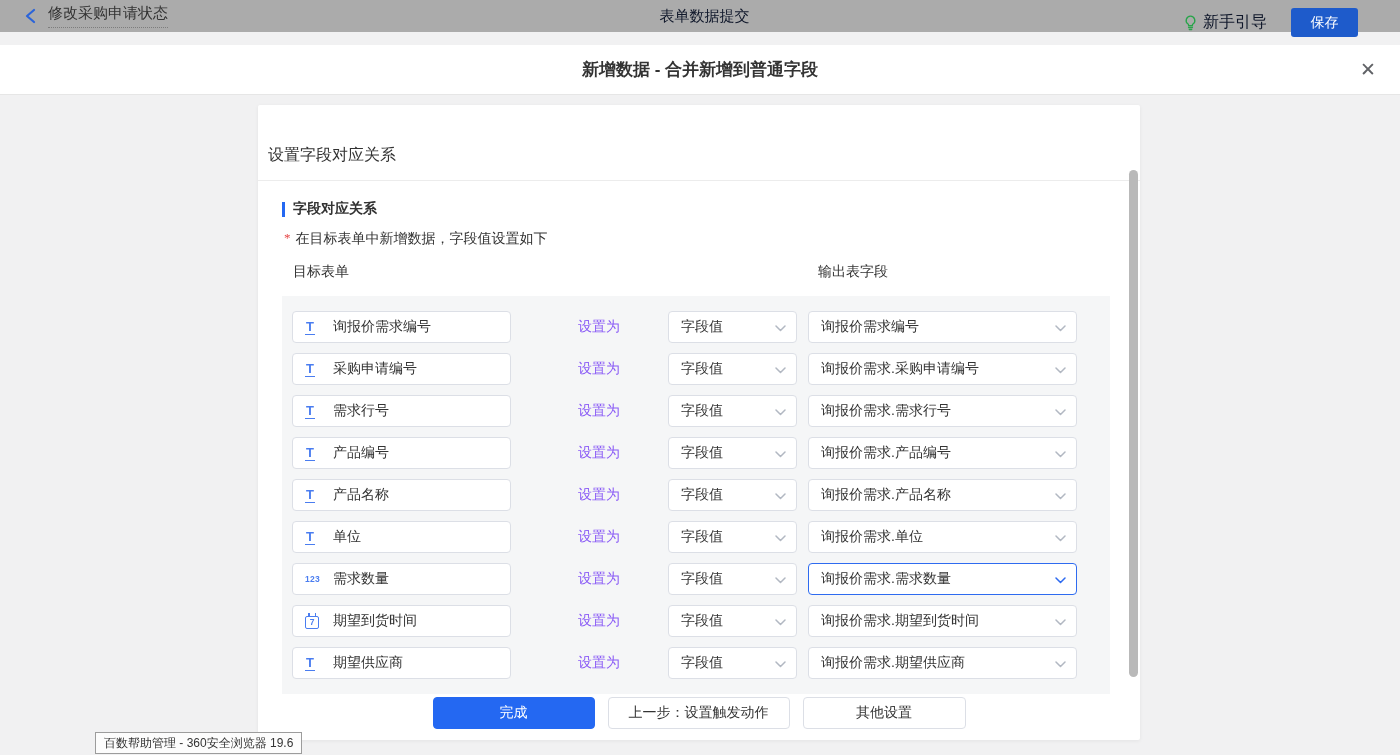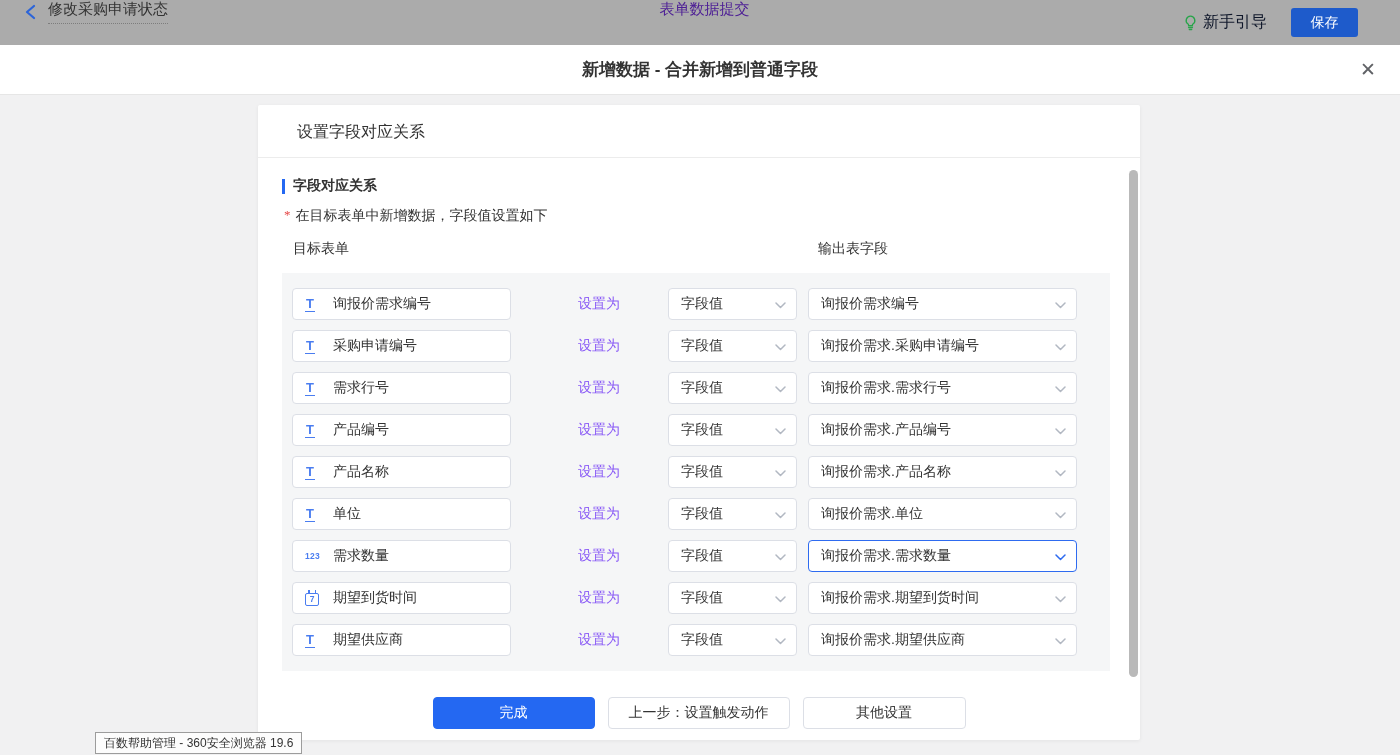--- a/index.html
+++ b/index.html
@@ -1,45 +1,45 @@
 <!DOCTYPE html>
 <html><head>
 <meta charset="utf-8">
 <style>
   * { margin:0; padding:0; box-sizing:border-box; }
   html,body { width:1400px; height:755px; overflow:hidden;
     font-family:"Liberation Sans","DejaVu Sans",sans-serif; color:#333; }
   body { background:#f1f1f2; position:relative; }
 
   
-  .topbar { position:absolute; left:0; top:0; width:1400px; height:45px;
-    background:#ababab; display:flex; align-items:flex-start; }
+  .topbar { position:absolute; left:0; top:0; width:1400px; height:32px;
+    background:#ababab; display:flex; align-items:center; }
   .back-area { display:flex; align-items:center; margin-left:24px; cursor:pointer; }
   .back-chev { width:14px; height:16px; margin-right:10px; }
   .back-label { font-size:15px; color:#333; border-bottom:1px dotted #7d7d7d; padding-bottom:4px; }
-  .topbar-title { position:absolute; left:9px; right:0; text-align:center; font-size:15px; color:#4c1d95; }
+  .topbar-title { position:absolute; left:9px; right:0; text-align:center; font-size:15px; color:#0f172a; }
   .topbar-right { position:absolute; right:42px; top:0; height:45px; display:flex; align-items:center; gap:24px; }
   .guide { display:flex; align-items:center; gap:5px; color:#0f172a; font-size:16px; cursor:pointer; }
   .guide svg { width:15px; height:16px; }
   .save-btn { background:#1e5bcb; color:#fff; font-size:14px; border:none; border-radius:3px;
     width:67px; height:29px; cursor:pointer; }
 
   
   .modal-header { position:absolute; left:0; top:45px; width:1400px; height:50px; background:#fff;
     border-bottom:1px solid #e6e6e6; }
   .modal-title { position:absolute; left:0; right:0; top:0; height:50px; line-height:50px;
     text-align:center; font-size:17px; font-weight:600; color:#333; }
   .modal-close { position:absolute; right:24px; top:13px; font-size:19px; color:#606266;
     cursor:pointer; line-height:24px; }
 
   
   .panel { position:absolute; left:258px; top:105px; width:882px; height:635px; background:#fff;
     border-radius:2px; box-shadow:0 1px 4px rgba(0,0,0,.06); }
-  .panel-header { height:53px; line-height:53px; padding-left:39px; font-size:16px; color:#333;
-    border-bottom:1px solid #ececec; }
+  .panel-header { height:53px; line-height:53px; padding-left:10px; font-size:16px; color:#333;
+    border-bottom:1px solid #ececec;margin-top:23px; }
   .section-title { display:flex; align-items:center; margin:19px 24px 0 24px; font-size:14px; font-weight:700; }
   .section-bar { width:3px; height:15px; background:#2468f2; margin-right:8px; }
   .required-note { margin:12px 24px 0 26px; font-size:14px; color:#333;font-family:Liberation Serif, serif; }
   .required-mark { color:#e64545; font-size:13px; margin-right:5px; vertical-align:1px; }
   .col-headers { position:relative; margin:15px 0 0 0; height:20px; font-size:14px; color:#333; }
   .col-target { position:absolute; left:35px; }
   .col-output { position:absolute; left:560px; }
 
   .rows-area { margin:13px 24px 0 24px; width:828px; background:#f5f6f7; padding:10px 0 10px 10px; }
   .map-row { display:flex; align-items:center; height:42px; }

